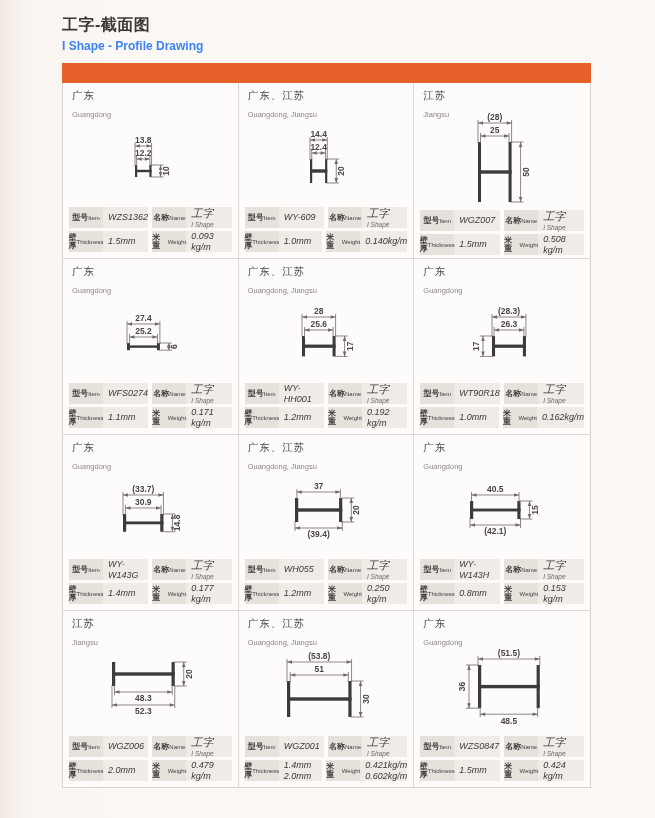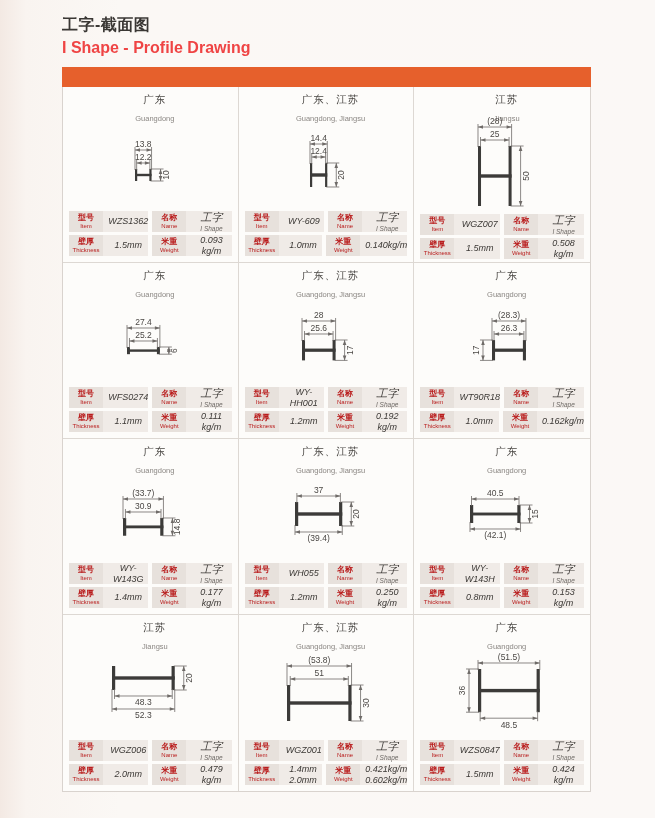--- a/index.html
+++ b/index.html
@@ -5,44 +5,44 @@
   * { margin:0; padding:0; box-sizing:border-box; }
   html,body { width:655px; height:818px; }
   body {
     font-family:"Liberation Sans","DejaVu Sans",sans-serif;
     background:linear-gradient(90deg,#f3e9e3 0px,#f9f4f0 26px,#fbf8f5 120px,#fbf8f6 100%);
     overflow:hidden;
   }
   .page { position:relative; width:622px; height:818px; }
   .header { padding:15px 0 0 62px; }
   .title-cn { font-size:16px; font-weight:bold; color:#3a3734; letter-spacing:0.5px; }
-  .title-en { font-size:16px; font-weight:bold; color:#ef4444; margin-top:3px; }
+  .title-en { font-size:12px; font-weight:bold; color:#3b82f6; margin-top:3px; }
   .banner { margin:10px 0 0 62px; width:529px; height:20px; background:#e6602c; }
   .grid {
     margin-left:62px; width:529px;
     display:grid; grid-template-columns:repeat(3,1fr); grid-auto-rows:176px;
     background:#fdfcfa;
-    border:1px solid #d9d3ce; border-top:none;text-align:center;
+    border:1px solid #d9d3ce; border-top:none;
   }
   .cell {
     position:relative; border-right:1px solid #ddd8d3; border-bottom:1px solid #ddd8d3;
     display:flex; flex-direction:column; overflow:hidden;
   }
   .cell:nth-child(3n) { border-right:none; }
   .cell:nth-child(n+10) { border-bottom:none; }
   .region { padding:6px 0 0 9px; height:26px; flex:none; }
   .region-cn { font-size:10.5px; color:#4a4744; letter-spacing:1px; }
   .region-en { font-size:7.5px; color:#8b8783; margin-top:7px; }
-  .draw-wrap { flex:1; display:flex; align-items:center; justify-content:center; overflow:visible; }
+  .draw-wrap { flex:1; display:flex; align-items:center; justify-content:center; overflow:visible;font-weight:bold; }
   .ptable { flex:none; margin:0 6px 6px 6px; display:flex; flex-direction:column; gap:3px; }
   .trow { display:flex; gap:4px; height:21px; }
   .tgroup { flex:1; display:flex; background:#f0ebe7; }
   .tlabel {
-    width:34px; flex:none; background:#e7e1dc; color:#b91c1c;
-    display:flex; flex-direction:column; align-items:center; justify-content:center;
+    width:34px; flex:none; background:#e7e1dc; color:#404040;
+    display:flex; flex-direction:row; align-items:center; justify-content:center;
     line-height:1;
   }
   .tlabel .lcn { font-size:8px; font-weight:bold; }
   .tlabel .len { font-size:6px; margin-top:1px; }
   .tvalue {
     flex:1; display:flex; flex-direction:column; justify-content:center;
     padding-left:5px; color:#3b3835; font-size:9px; line-height:1.15;
     white-space:pre-line;
     font-style:italic;
   }
@@ -323,21 +323,21 @@
             <span class="lcn">壁厚</span>
             <span class="len">Thickness</span>
           </div>
           <div class="tvalue thickness-value">1.1mm</div>
         </div>
         <div class="tgroup">
           <div class="tlabel">
             <span class="lcn">米重</span>
             <span class="len">Weight</span>
           </div>
-          <div class="tvalue weight-value">0.111 kg/m</div>
+          <div class="tvalue weight-value">0.171 kg/m</div>
         </div>
       </div>
     </div>
   </div>
 
   <div class="cell">
     <div class="region">
       <div class="region-cn">广东、江苏</div>
       <div class="region-en">Guangdong, Jiangsu</div>
     </div>

